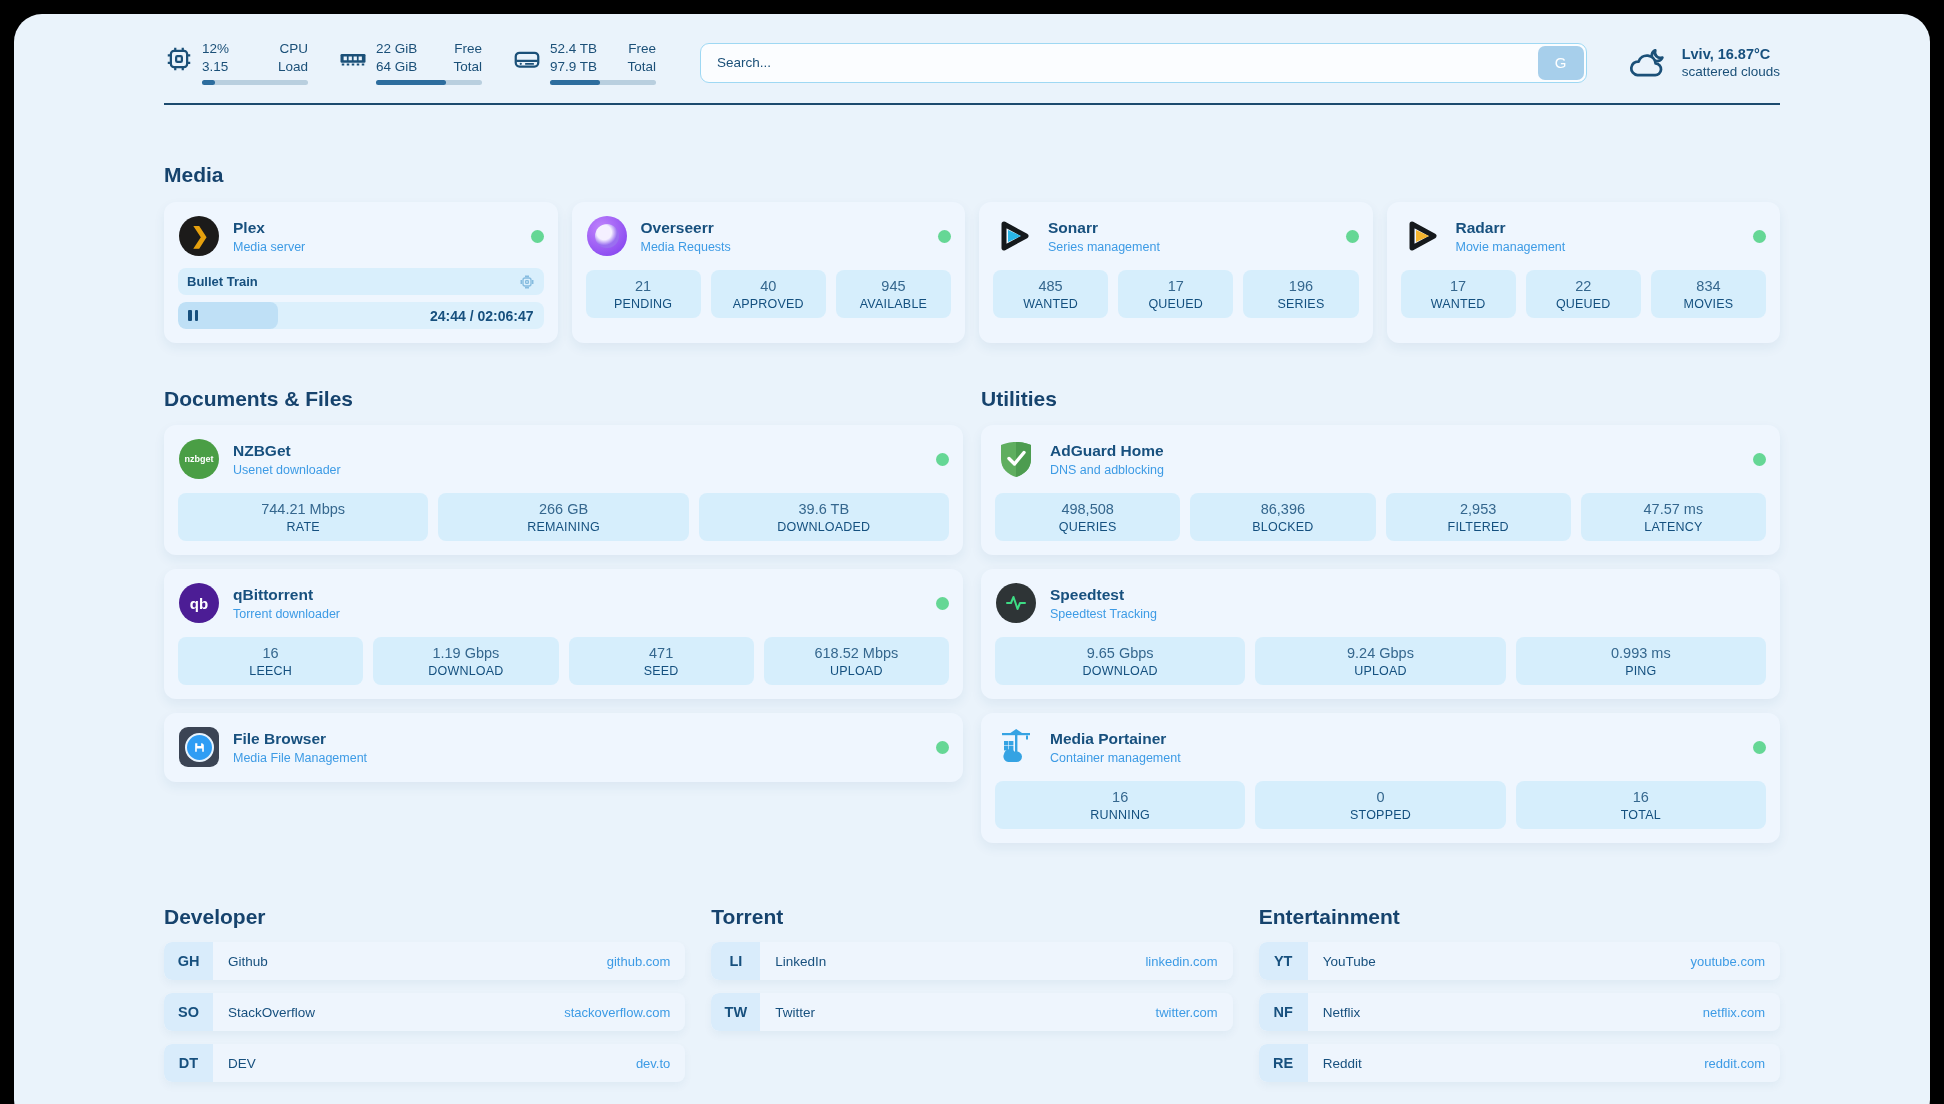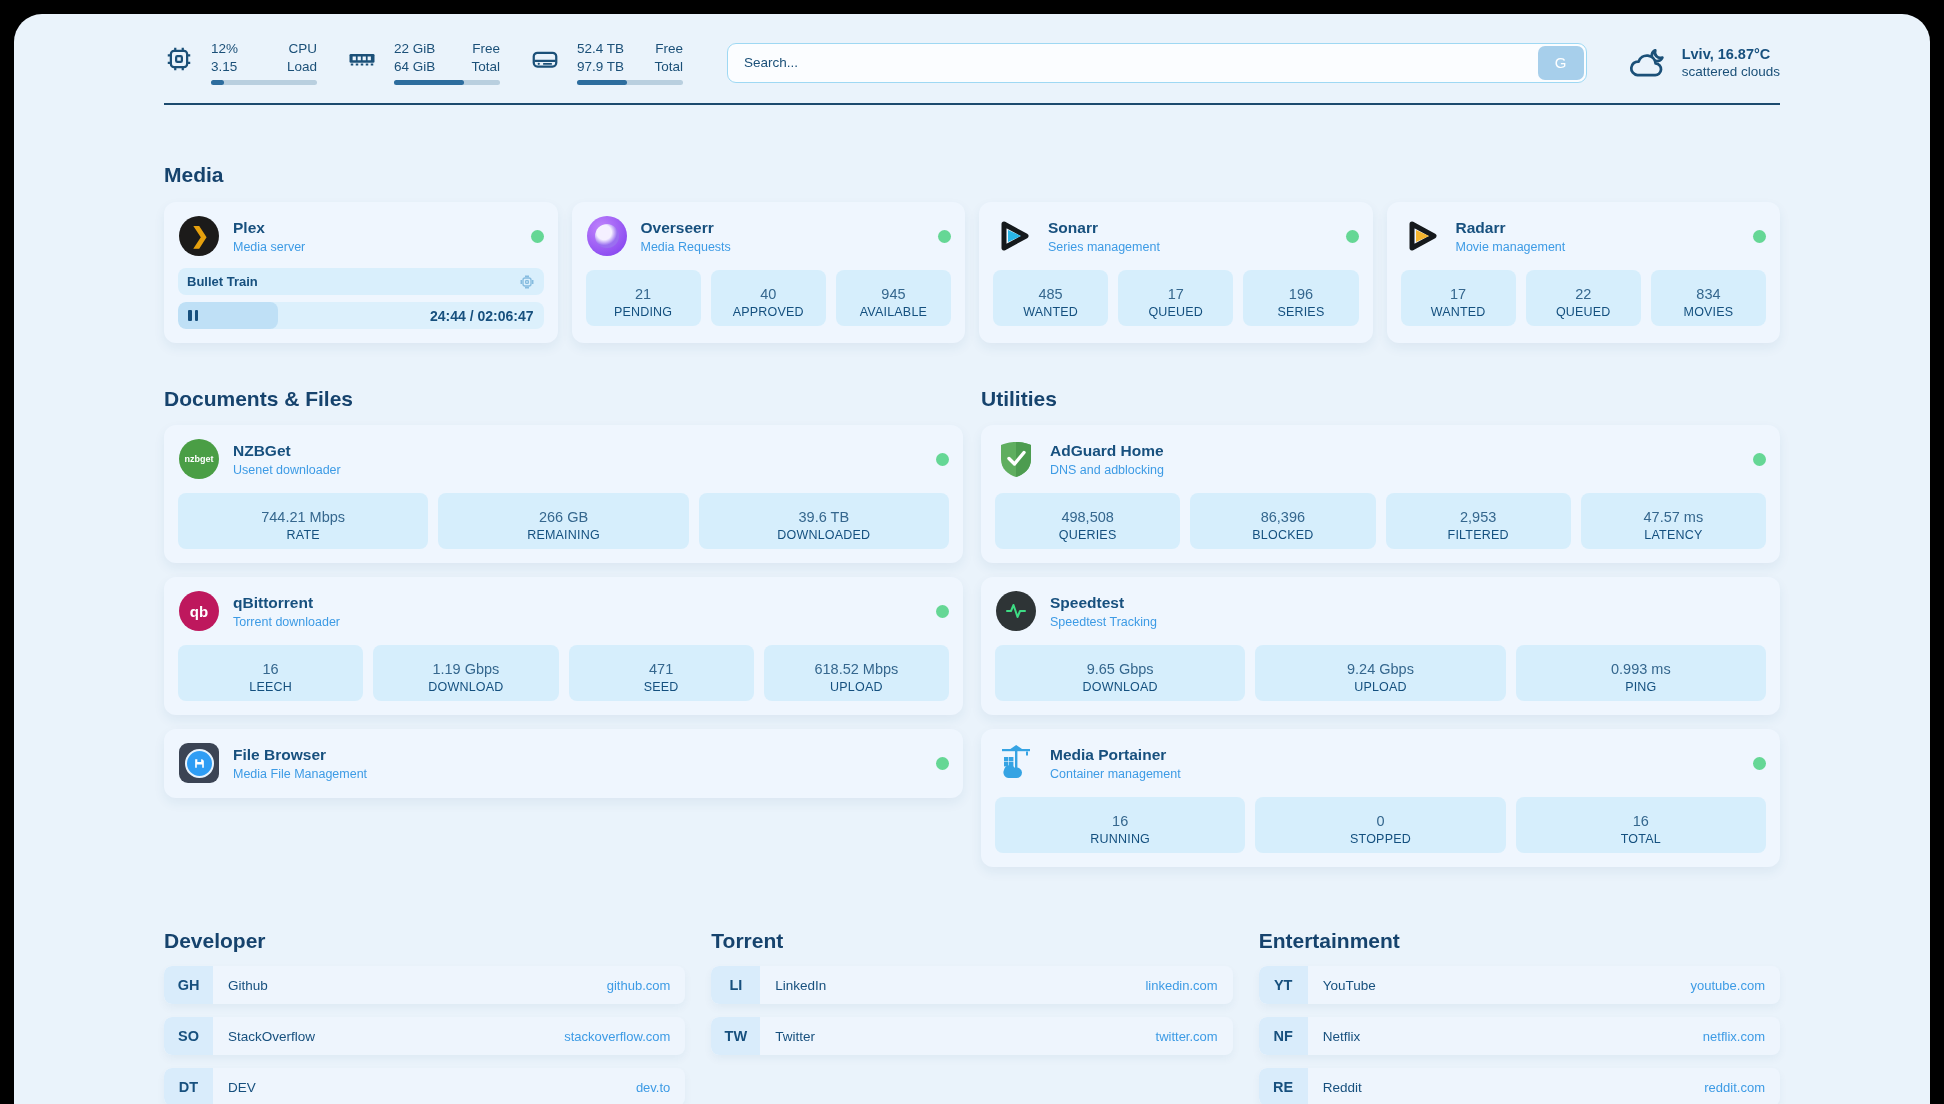--- a/index.html
+++ b/index.html
@@ -4,21 +4,21 @@
 <style>
   * { box-sizing: border-box; margin: 0; padding: 0; }
   body { background:#000; font-family:"Liberation Sans", sans-serif; }
   .page {
     width:1916px; min-height:1076px; margin:14px; border-radius:28px;
     background:#eaf3fb; padding:26px 150px 46px 150px; overflow:hidden;
   }
   
   .header { display:flex; align-items:center; }
   .sys-widgets { display:flex; gap:30px; align-items:center; }
-  .sys { display:flex; align-items:flex-start; gap:17px; }
+  .sys { display:flex; align-items:flex-start; gap:8px; }
   .sys svg { width:30px; height:30px; margin-top:4px; }
   .sys-body { display:flex; flex-direction:column; min-width:106px; }
   .sys-row { display:flex; justify-content:space-between; gap:16px;
              font-size:13.5px; color:#1b5078; line-height:1.3; }
   .bar { height:5px; background:#b9cfdf; border-radius:3px; width:100%; margin-top:5px; }
   .bar-fill { height:100%; background:#2d6d9e; border-radius:3px; }
   .search-wrap { flex:1; margin:0 40px 0 44px; position:relative; }
   .search-input {
     width:100%; height:40px; border:1.5px solid #9ed8f3; border-radius:9px;
     background:#fbfdff; padding:0 54px 0 16px; font-size:13.5px; color:#17507e;
@@ -44,21 +44,21 @@
     box-shadow:0 5px 12px rgba(23,80,126,0.07); cursor:pointer;
   }
   .card-head { display:flex; align-items:center; gap:13px; }
   .app-icon { width:42px; height:42px; flex:0 0 42px; display:flex;
               align-items:center; justify-content:center; }
   .app-title { font-size:15.5px; font-weight:700; color:#17507e; line-height:1.25; }
   .app-sub { font-size:12.5px; color:#3d9be5; margin-top:2px; }
   .status-dot { width:13px; height:13px; border-radius:50%; background:#65d795;
                 margin-left:auto; align-self:center; flex:0 0 13px; }
   .stats { display:flex; gap:10px; margin-top:13px; }
-  .stat { flex:1; background:#d6eefc; border-radius:8px; text-align:center; padding:16px 2px 7px; }
+  .stat { flex:1; background:#d6eefc; border-radius:8px; text-align:center; padding:8px 2px 7px; }
   .stat-value { font-size:14.5px; color:#35678e; }
   .stat-label { font-size:12.5px; font-weight:400; color:#14507f; margin-top:3px; letter-spacing:.2px; }
   
   .media-row { background:#d9effc; border-radius:8px; height:27px; margin-top:11px;
                display:flex; align-items:center; padding:0 9px; justify-content:space-between; }
   .media-row-title { font-size:13px; font-weight:700; color:#17507e; }
   .progress-row { background:#dcf0fc; border-radius:8px; height:27px; margin-top:7px;
                   display:flex; align-items:center; overflow:hidden;justify-content:space-between; }
   .pause-chip { width:100px; height:100%; background:#bfe0f6; border-radius:8px;
                 display:flex; align-items:center; padding-left:10px; }
@@ -82,21 +82,21 @@
   
   .ic-circle { width:40px; height:40px; border-radius:50%; display:flex;
                align-items:center; justify-content:center; }
   .plex-bg { background:#1c1b1a; }
   .plex-chev { color:#e5a00d; font-size:22px; font-weight:700; line-height:1; margin-left:2px; }
   .ovr-bg { background:radial-gradient(circle at 35% 30%, #c084fc, #7c3aed); position:relative; }
   .ovr-eye { width:24px; height:24px; border-radius:50%;
              background:radial-gradient(circle at 38% 35%, #f5f0ff 0 34%, #9a6ff0 60%); }
   .nzb-bg { background:#4a9e45; }
   .nzb-txt { color:#fff; font-size:9px; font-weight:700; }
-  .qb-bg { background:#be185d; }
+  .qb-bg { background:#4c1d95; }
   .qb-txt { color:#fff; font-size:15px; font-weight:700; }
   .fb-bg { width:40px; height:40px; border-radius:9px; background:#3b4454;
            display:flex; align-items:center; justify-content:center; }
   .fb-inner { width:29px; height:29px; border-radius:50%; background:#2e9df4;
               border:2.5px solid #e7f3fd; display:flex; align-items:center; justify-content:center; }
   .spd-bg { background:#2e3436; }
 </style>
 </head>
 <body>
 

